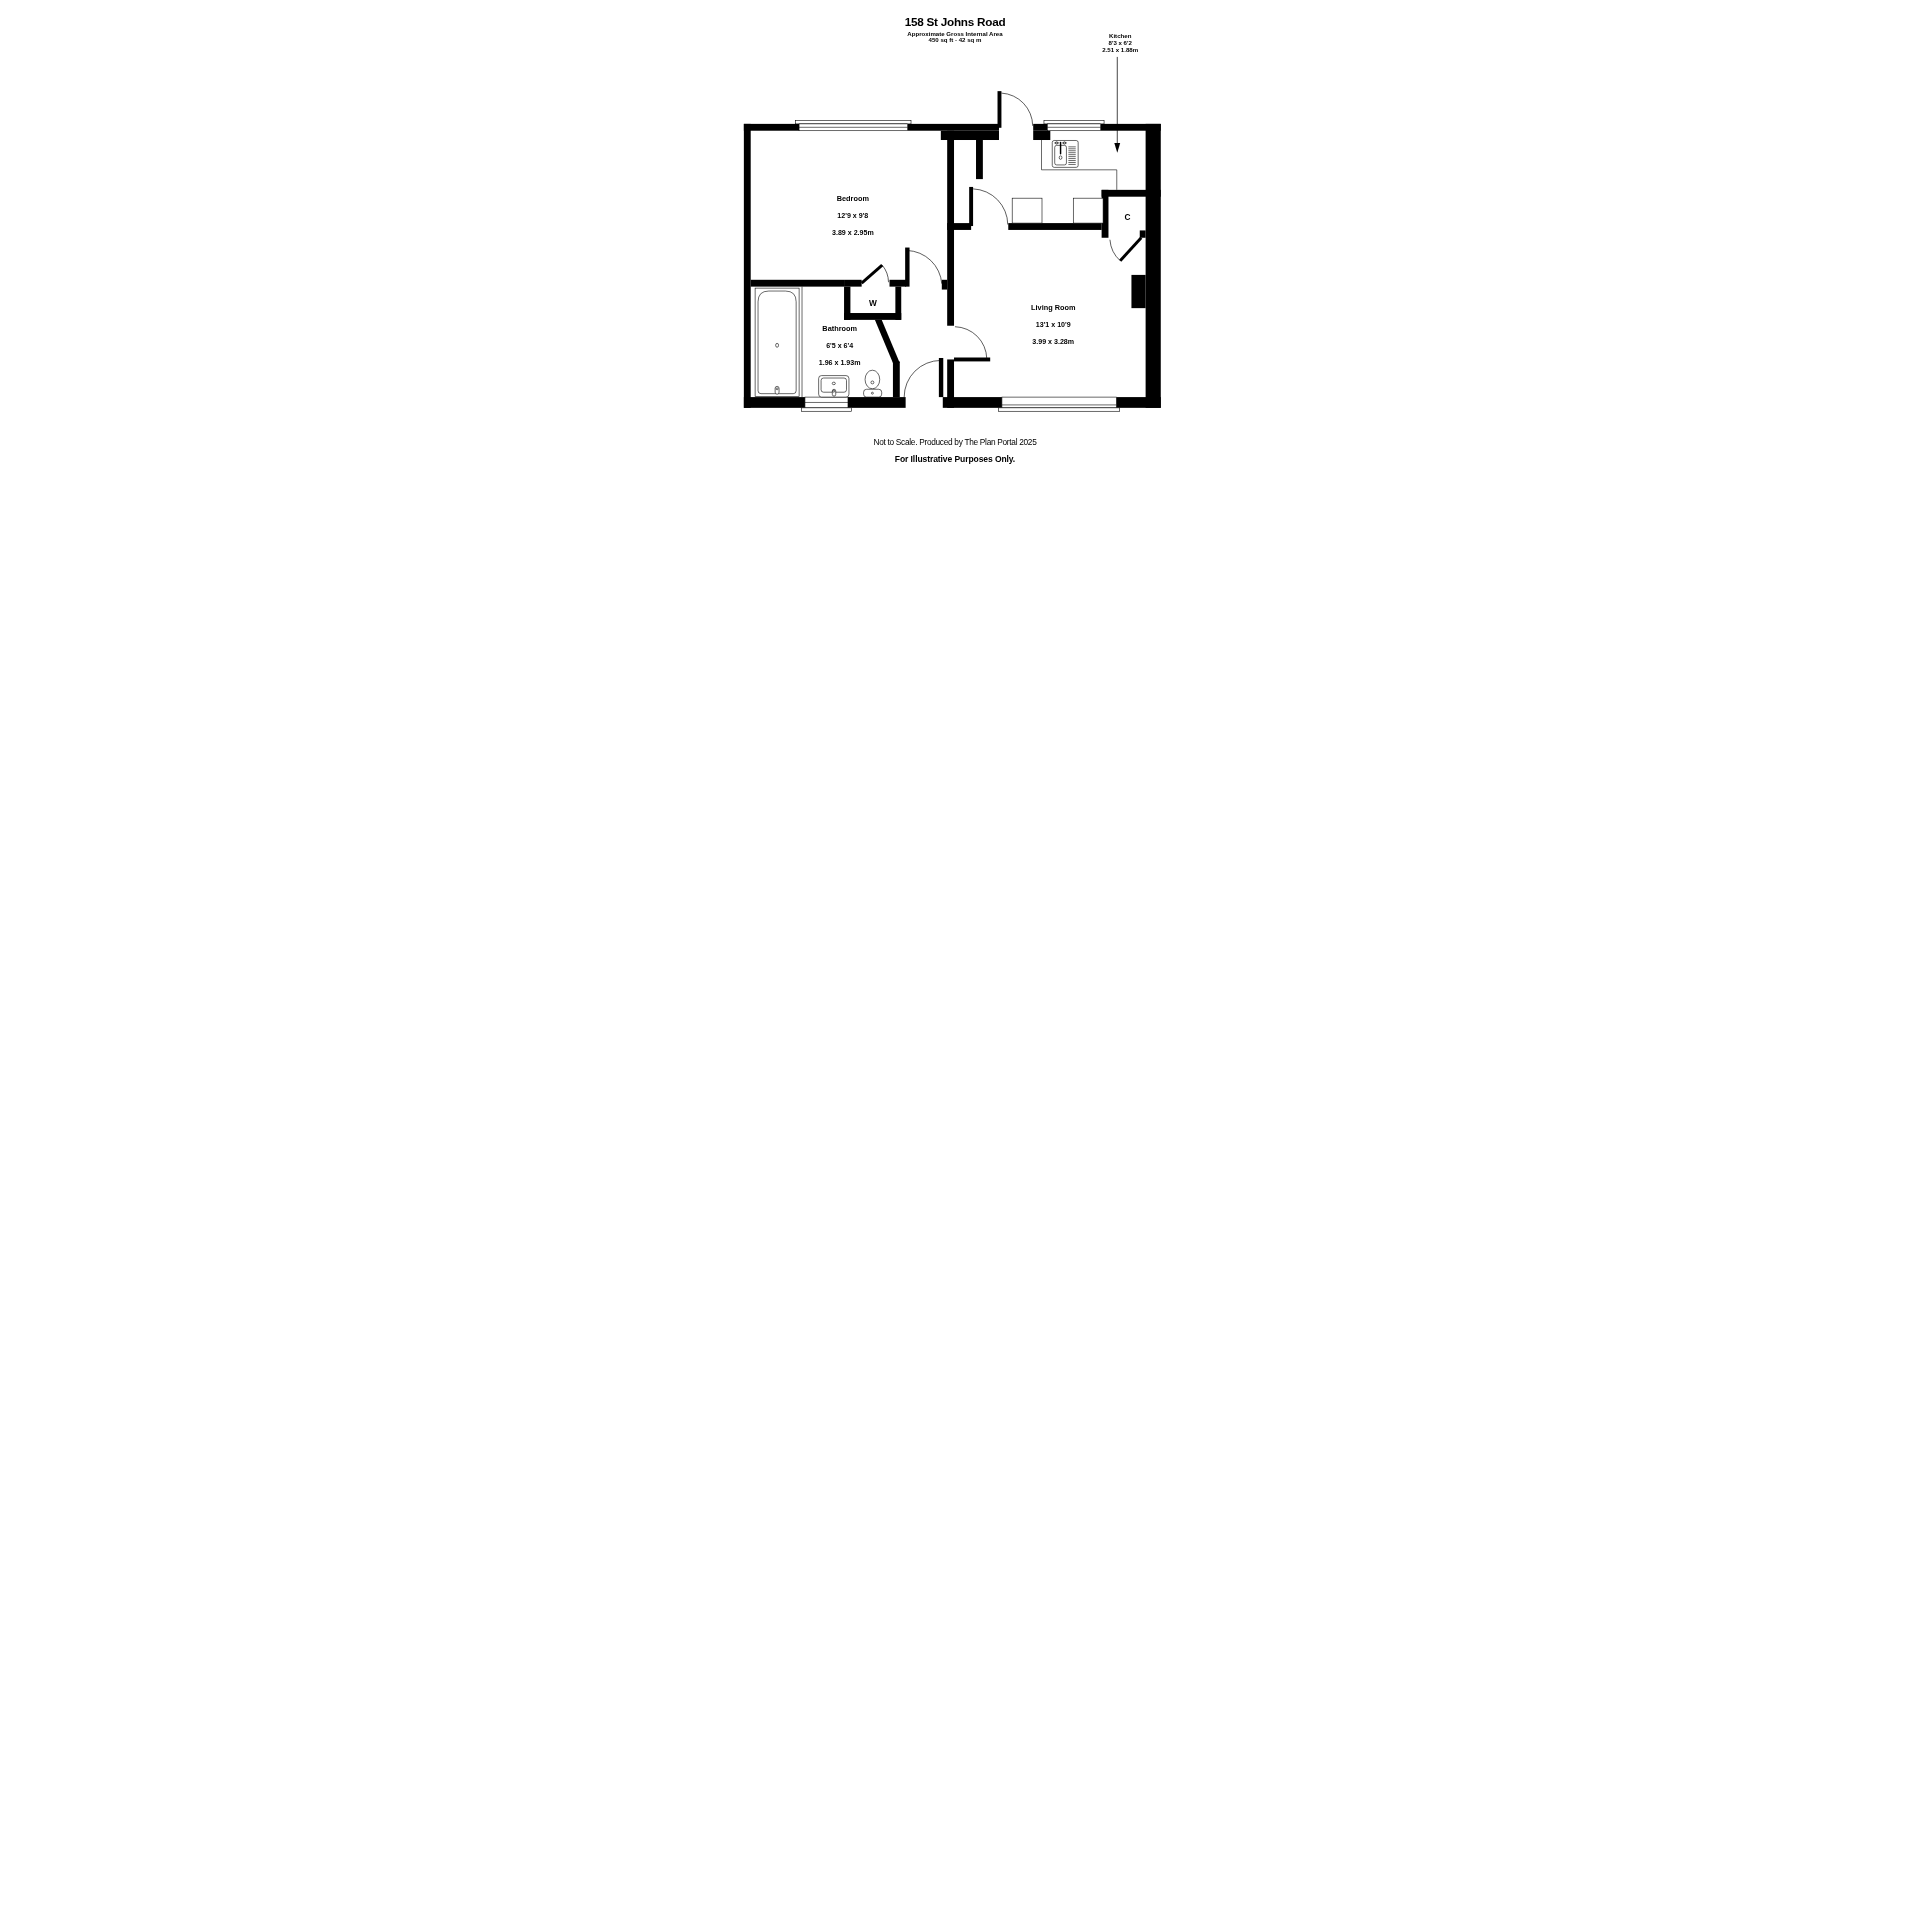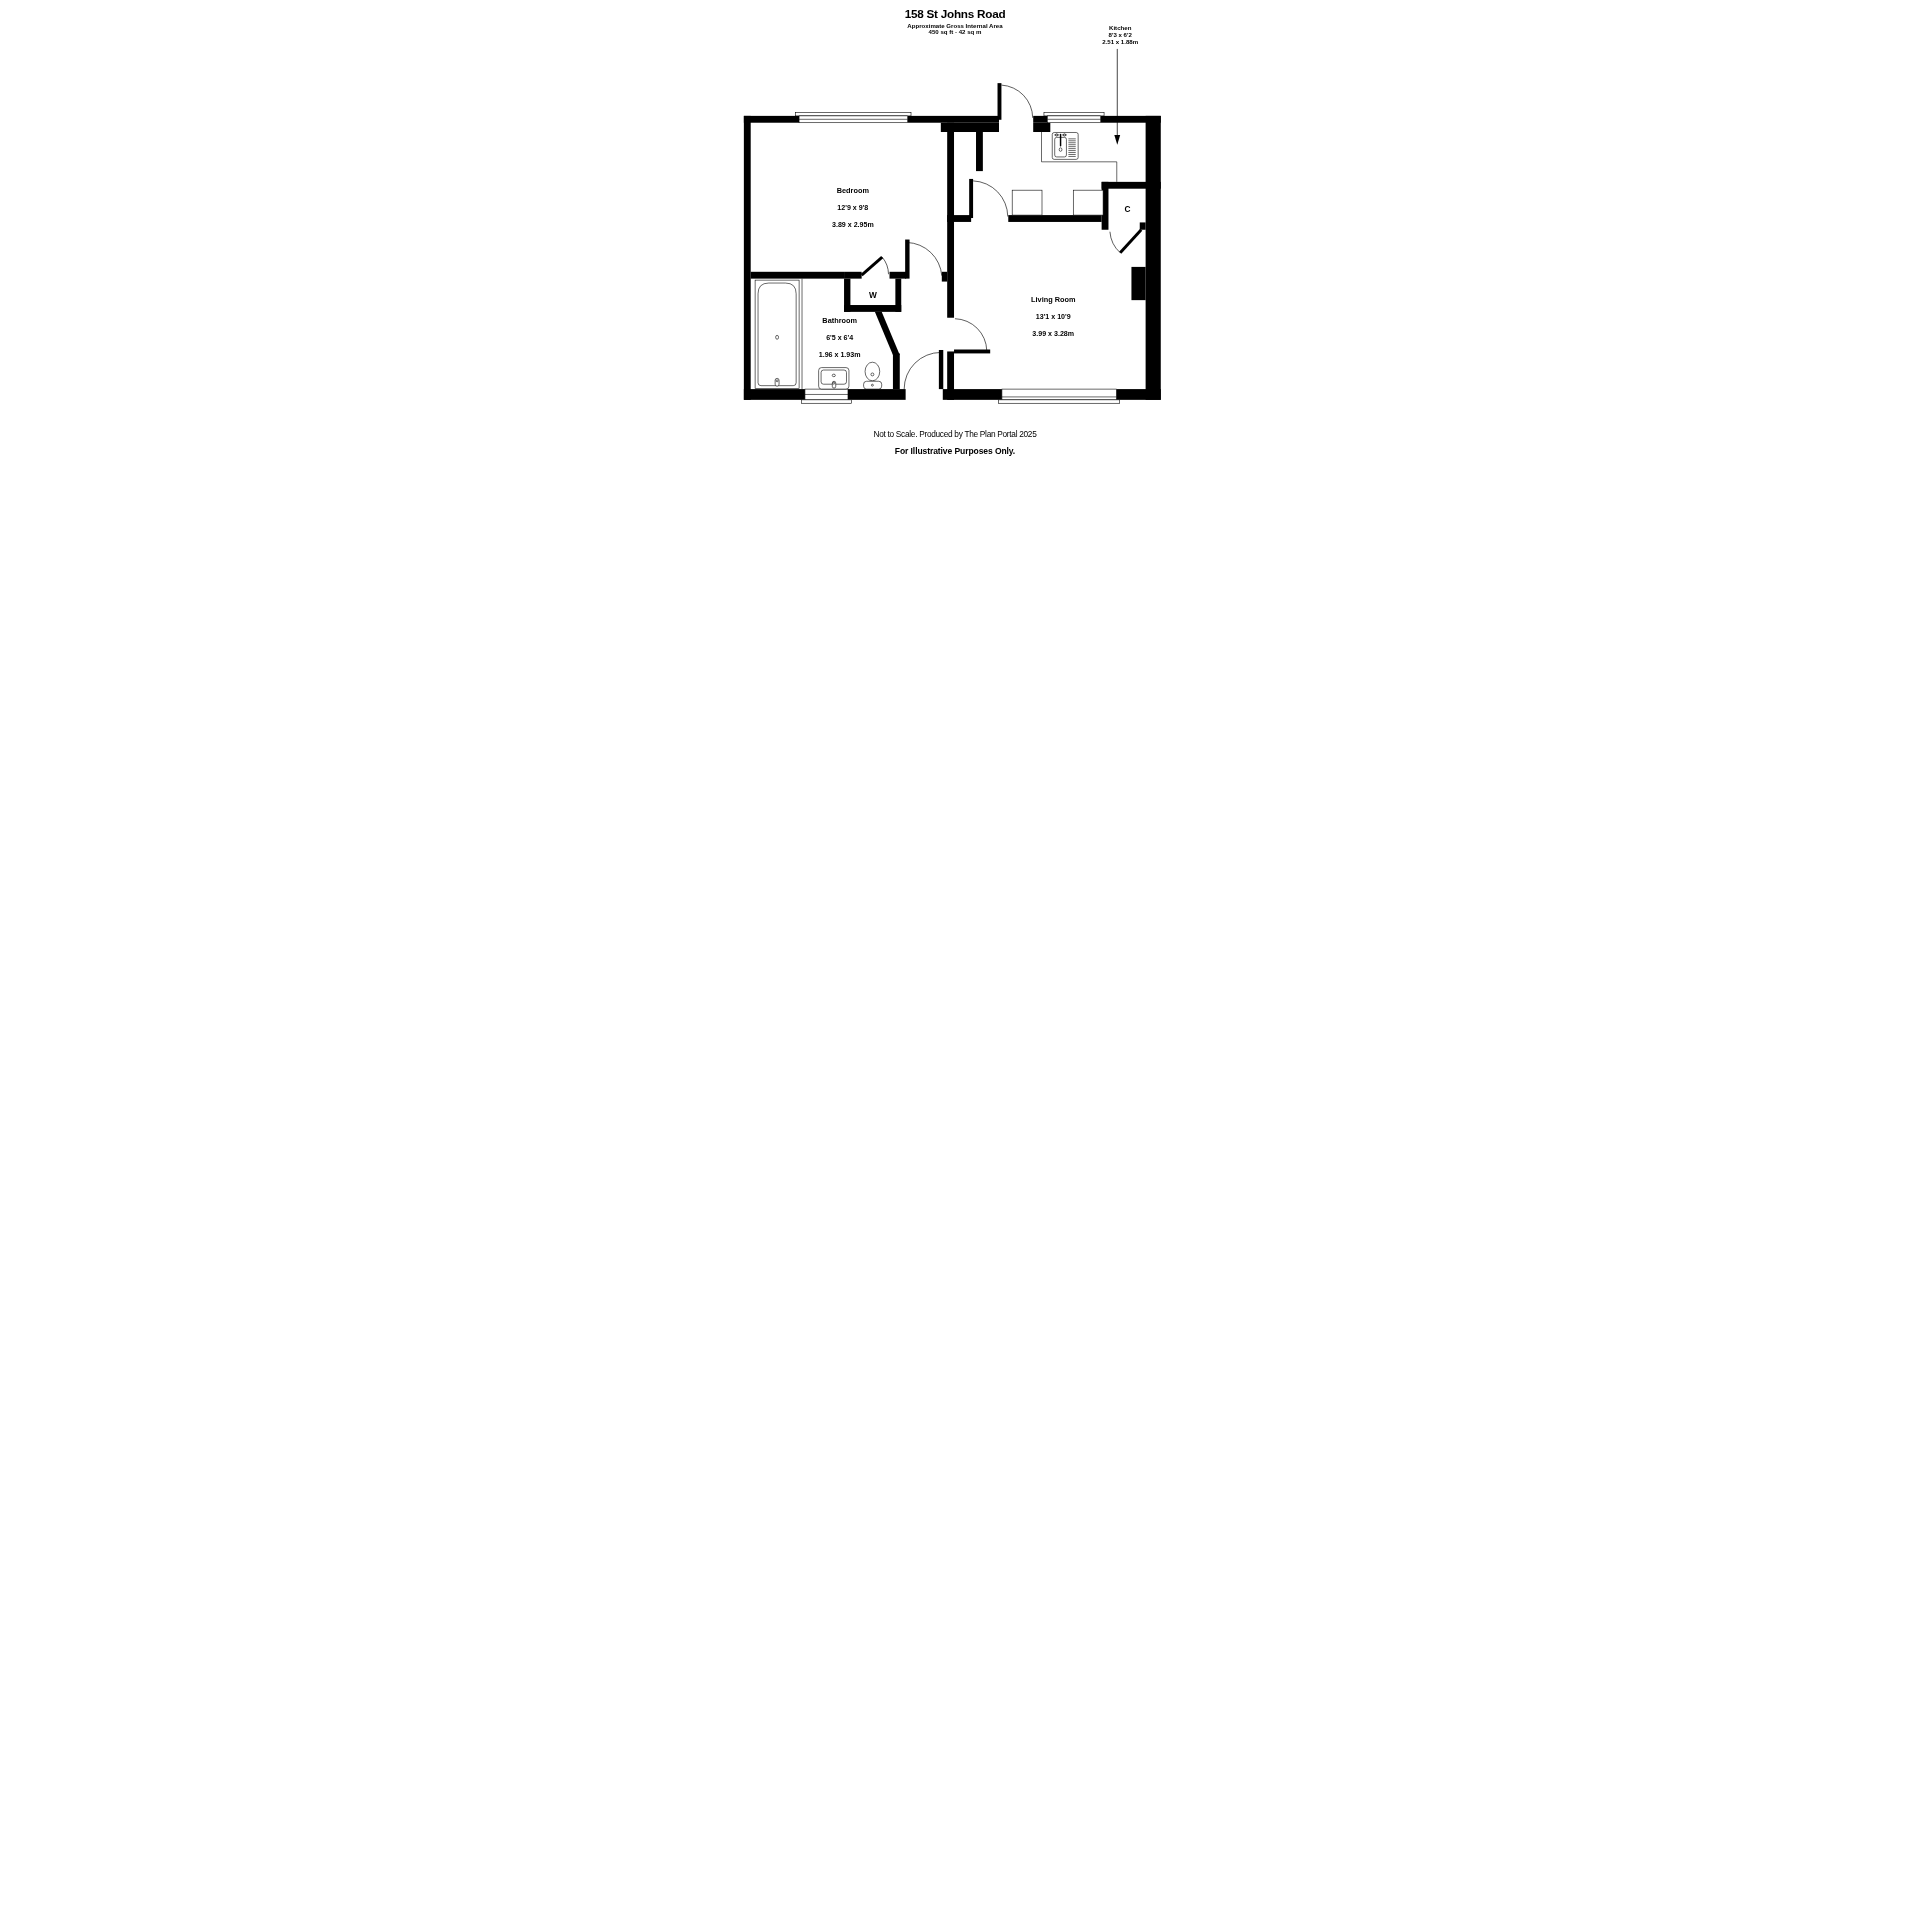--- a/index.html
+++ b/index.html
@@ -1,16 +1,16 @@
 <!DOCTYPE html>
 <html style="font-size:7.8px"><head>
 <meta charset="utf-8">
 <style>
   html,body{margin:0;padding:0;background:#ffffff;}
-  .page{width:478px;margin:0 auto;background:#fff;}
+  .page{width:478px;margin:8px auto;background:#fff;}
   svg{display:block;background:#fff;}
   text{font-family:"Liberation Sans", sans-serif;fill:#000;}
   .t-title{font-size:24px;font-weight:bold;letter-spacing:-0.5px;}
   .t-sub{font-size:12.5px;font-weight:bold;}
   .t-room{font-size:15px;font-weight:bold;}
   .t-roomdim{font-size:14.5px;font-weight:bold;}
   .t-klabel{font-size:12.5px;font-weight:bold;}
   .t-closet{font-size:17px;font-weight:bold;}
   .t-footer1{font-size:17px;letter-spacing:-0.6px;}
   .t-footer2{font-size:17.5px;font-weight:bold;letter-spacing:-0.2px;}

